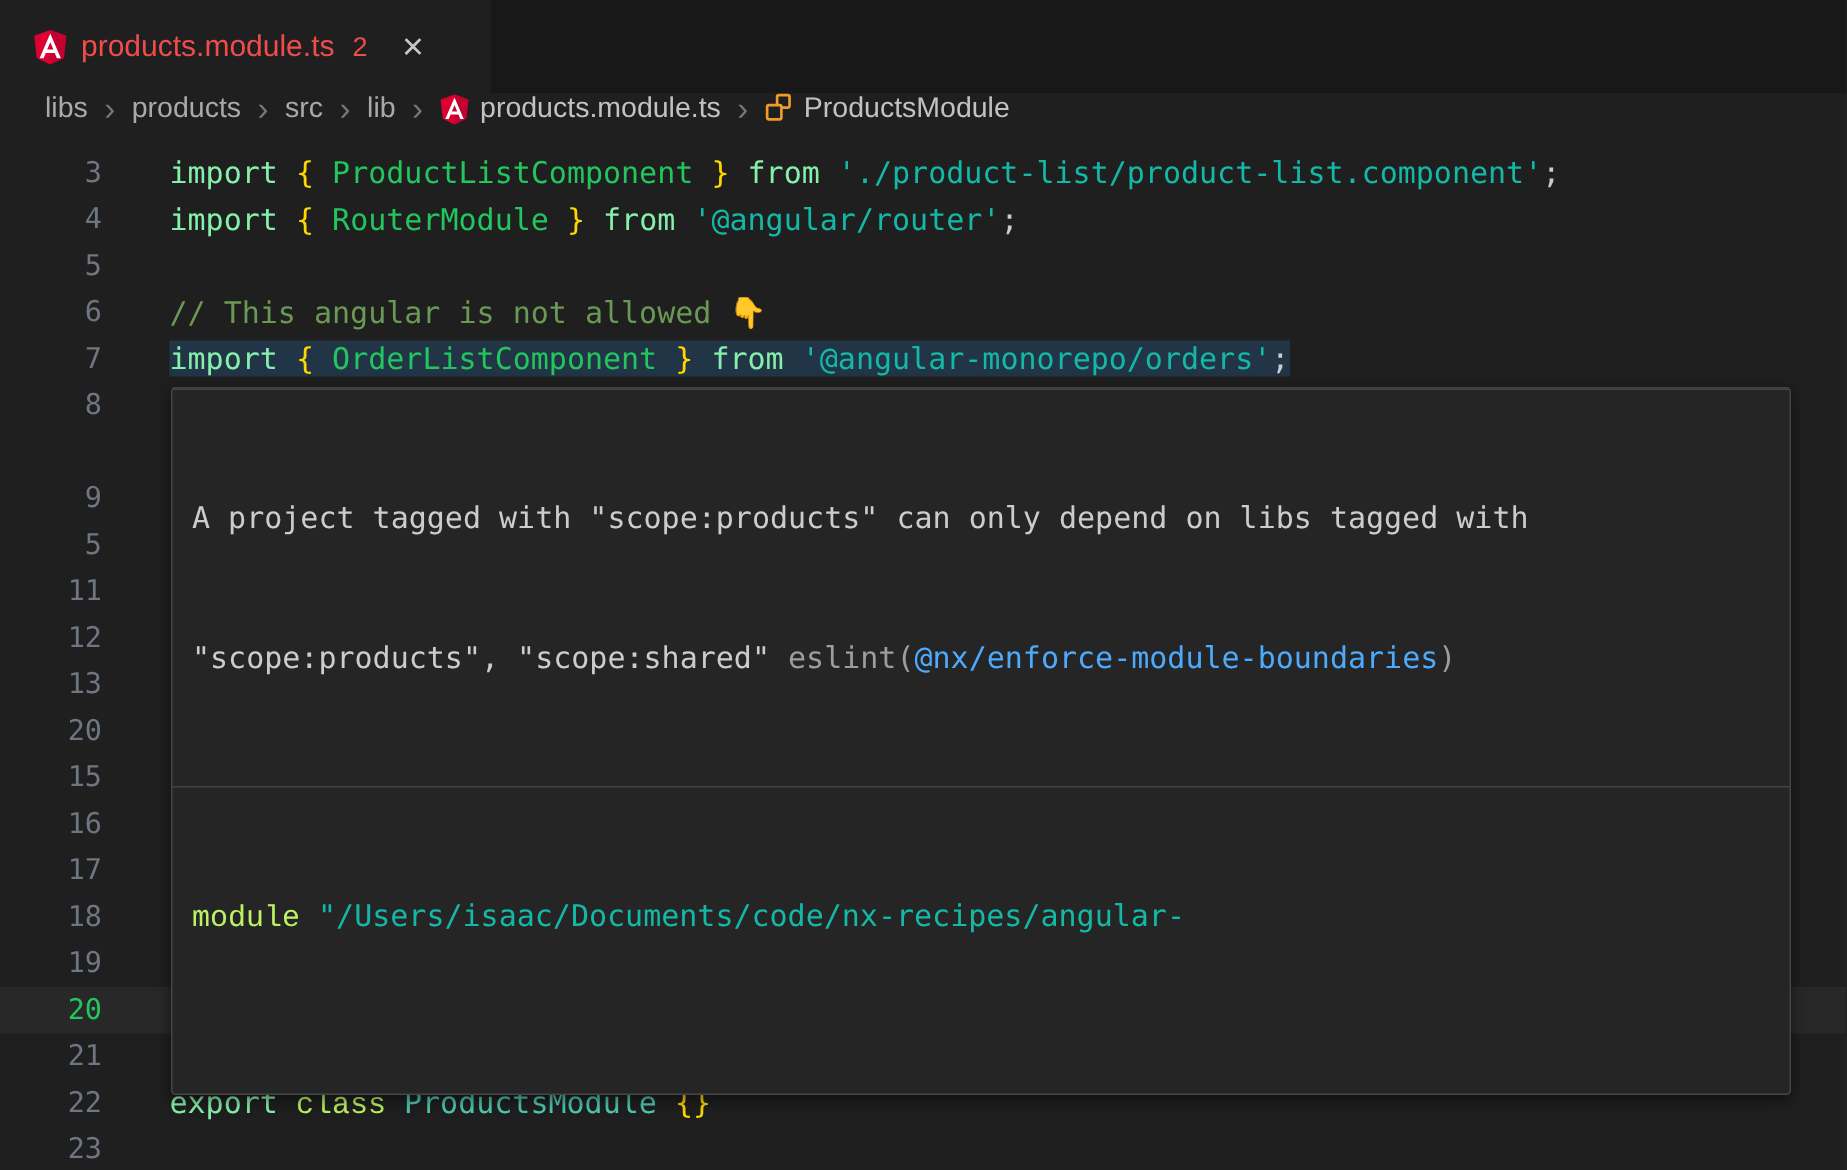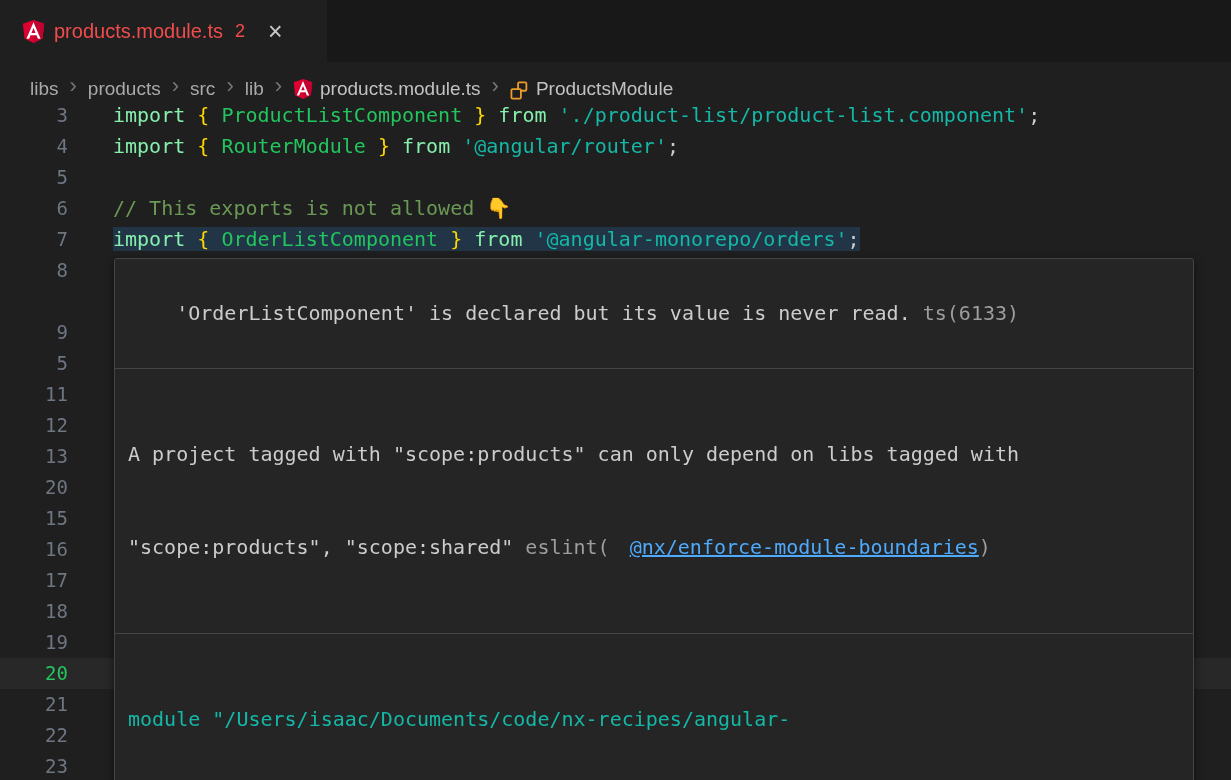--- a/index.html
+++ b/index.html
@@ -22,21 +22,21 @@
     display:flex; align-items:center;
     padding:0 16px 0 22px; gap:11px;
     cursor:pointer;
   }
   .tab-label { color:#f14c4c; font-size:20px; white-space:nowrap; }
   .tab-badge { color:#f14c4c; font-size:18px; margin-left:1px; }
   .tab-close { color:#c8c8c8; font-size:25px; line-height:1; margin-left:12px; cursor:pointer; }
 
   
   .breadcrumb {
-    height:38px; display:flex; align-items:flex-end;
+    height:38px; display:flex; align-items:flex-start;
     padding-left:30px; gap:9px;
     font-size:19px; color:#a9a9a9; white-space:nowrap;
   }
   .bc-sep { color:#767676; font-size:22px; line-height:1; margin:0 2px 3px 2px; }
   .bc-item { cursor:pointer; }
   .bc-item.bright { color:#c2c2c2; }
   .bc-icon { display:flex; align-items:center; margin-right:-2px; }
 
   
   .editor { position:absolute; top:100px; left:0; right:0; }
@@ -47,21 +47,21 @@
   }
   .row.current { background:rgba(255,255,255,0.045); }
   .gutter {
     width:68px; flex:none; text-align:right;
     color:#6e7681; font-size:19px; cursor:pointer;
   }
   .row.current .gutter { color:#22c55e; }
   .code { margin-left:45px; flex:1; }
 
   .tok-kw   { color:#86efac; }
-  .tok-kw2  { color:#14b8a6; }
+  .tok-kw2  { color:#bef264;font-family:Liberation Mono, monospace; }
   .tok-ent  { color:#22c55e; }
   .tok-prop { color:#9CDCFE; }
   .tok-cls  { color:#4EC9B0; }
   .tok-str  { color:#14b8a6; }
   .tok-cmt  { color:#6A9955; }
   .tok-fg   { color:#CCCCCC; }
   .tok-b1   { color:#FFD700; }
   .tok-b2   { color:#DA70D6; }
   .tok-b3   { color:#179FFF; }
   .tok-guide{ color:#3f3f3f; }
@@ -79,21 +79,21 @@
   .hover {
     position:absolute; left:114px; top:258px; width:1080px;
     background:#252526; border:1px solid #454545; border-radius:3px;
     box-shadow:0 3px 10px rgba(0,0,0,0.5);
     font-family:"DejaVu Sans Mono", monospace;
     font-size:20px; color:#cccccc; z-index:10;
   }
   .hover-section { padding:8px 13px; line-height:31px; white-space:pre; }
   .hover-divider { height:1px; background:#454545; }
   .dim  { color:#9d9d9d; }
-  .link { color:#4daafc; text-decoration:underline; cursor:pointer;margin-left:20px; }
+  .link { color:#4daafc; cursor:pointer; }
 </style>
 </head>
 <body>
 
 <div class="tabbar">
   <div class="tab">
     <span class="bc-icon">
       <svg width="23" height="25" viewBox="0 0 250 270">
         <polygon fill="#DD0031" points="125,10 241,52 223,212 125,260 27,212 9,52"></polygon>
         <polygon fill="#C3002F" points="125,10 125,260 223,212 241,52"></polygon>
@@ -131,21 +131,21 @@
     </svg>
   </span>
   <span class="bc-item bright">ProductsModule</span>
 </div>
 
 <div class="editor">
   <div>
       <div class="row"><div class="gutter">3</div><div class="code"><span class="tok-kw">import </span><span class="tok-b1">{</span><span class="tok-ent"> ProductListComponent </span><span class="tok-b1">}</span><span class="tok-kw"> from </span><span class="tok-str">'./product-list/product-list.component'</span><span class="tok-fg">;</span></div></div>
       <div class="row"><div class="gutter">4</div><div class="code"><span class="tok-kw">import </span><span class="tok-b1">{</span><span class="tok-ent"> RouterModule </span><span class="tok-b1">}</span><span class="tok-kw"> from </span><span class="tok-str">'@angular/router'</span><span class="tok-fg">;</span></div></div>
       <div class="row"><div class="gutter">5</div><div class="code"></div></div>
-      <div class="row"><div class="gutter">6</div><div class="code"><span class="tok-cmt">// This exports is not allowed 👇</span></div></div>
+      <div class="row"><div class="gutter">6</div><div class="code"><span class="tok-cmt">// This angular is not allowed 👇</span></div></div>
       <div class="row"><div class="gutter">7</div><div class="code"><span class="squiggle"><span class="tok-kw">import </span><span class="tok-b1">{</span><span class="tok-ent"> OrderListComponent </span><span class="tok-b1">}</span><span class="tok-kw"> from </span><span class="tok-str">'@angular-monorepo/orders'</span><span class="tok-fg">;</span></span></div></div>
       <div class="row"><div class="gutter">8</div><div class="code"></div></div>
       <div class="row"><div class="gutter"></div><div class="code"></div></div>
       <div class="row"><div class="gutter">9</div><div class="code"></div></div>
       <div class="row"><div class="gutter">5</div><div class="code"></div></div>
       <div class="row"><div class="gutter">11</div><div class="code"></div></div>
       <div class="row"><div class="gutter">12</div><div class="code"></div></div>
       <div class="row"><div class="gutter">13</div><div class="code"></div></div>
       <div class="row"><div class="gutter">20</div><div class="code"></div></div>
       <div class="row"><div class="gutter">15</div><div class="code"><span class="tok-guide">│ │ │ │ </span><span class="tok-prop">component</span><span class="tok-fg">: </span><span class="tok-ent">ProductListComponent</span><span class="tok-fg">,</span></div></div>
@@ -154,23 +154,20 @@
       <div class="row"><div class="gutter">18</div><div class="code"><span class="tok-guide">│ </span><span class="tok-b3">]</span><span class="tok-fg">,</span></div></div>
       <div class="row"><div class="gutter">19</div><div class="code"><span class="tok-guide">│ </span><span class="tok-prop">declarations</span><span class="tok-fg">: </span><span class="tok-b3">[</span><span class="tok-ent">ProductListComponent</span><span class="tok-b3">]</span><span class="tok-fg">,</span></div></div>
       <div class="row current"><div class="gutter">20</div><div class="code"><span class="tok-guide">│ </span><span class="tok-prop">exports</span><span class="tok-fg">: </span><span class="tok-b3">[</span><span class="tok-ent">ProductListComponent</span><span class="tok-b3">]</span><span class="tok-fg">,</span><span class="blame">You, 2 minutes ago • Fix Angular monorepo</span></div></div>
       <div class="row"><div class="gutter">21</div><div class="code"><span class="tok-b2">}</span><span class="tok-b1">)</span></div></div>
       <div class="row"><div class="gutter">22</div><div class="code"><span class="tok-kw">export </span><span class="tok-kw2">class </span><span class="tok-cls">ProductsModule </span><span class="tok-b1">{}</span></div></div>
       <div class="row"><div class="gutter">23</div><div class="code"></div></div>
     </div>
 </div>
 
 <div class="hover">
-  <div class="hover-section">
-    <span>'OrderListComponent' is declared but its value is never read.</span><span class="dim"> ts(6133)</span>
-  </div>
   <div class="hover-divider"></div>
   <div class="hover-section">
     <div><span>A project tagged with "scope:products" can only depend on libs tagged with</span></div>
     <div><span>"scope:products", "scope:shared" </span><span class="dim">eslint(</span><a class="link">@nx/enforce-module-boundaries</a><span class="dim">)</span></div>
   </div>
   <div class="hover-divider"></div>
   <div class="hover-section">
     <div><span class="tok-kw2">module </span><span class="tok-str">"/Users/isaac/Documents/code/nx-recipes/angular-</span></div>
     
   </div>

